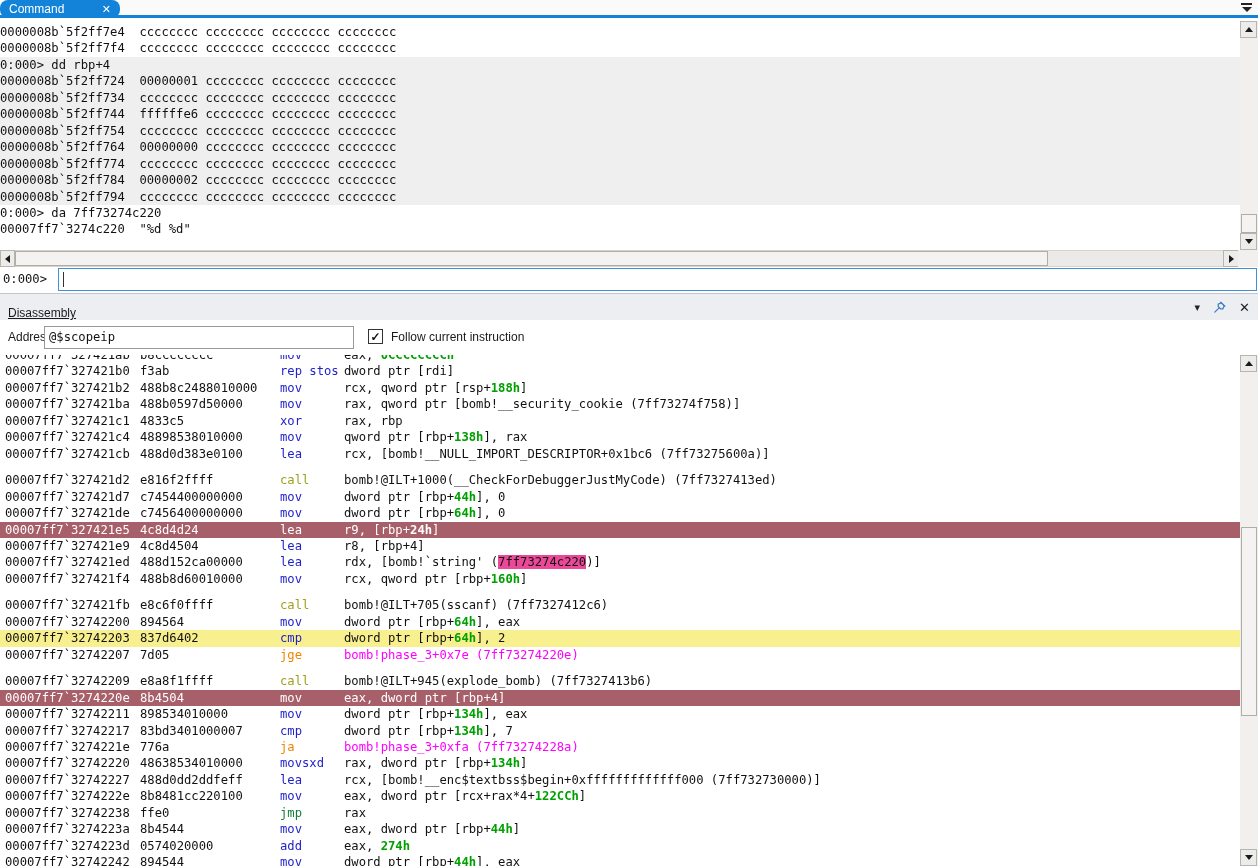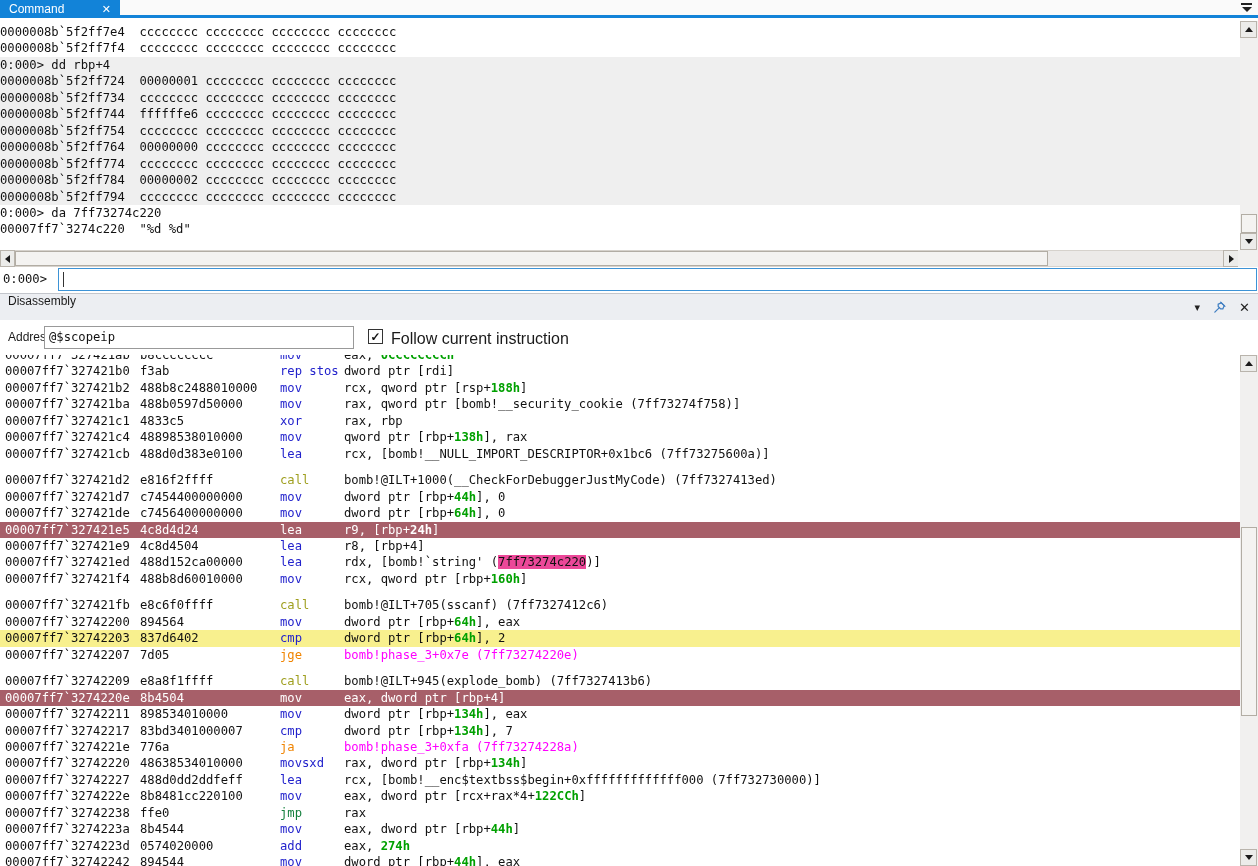--- a/index.html
+++ b/index.html
@@ -7,21 +7,21 @@
   body {
     width:1258px; height:866px; position:relative; overflow:hidden;
     background:#fff; font-family:"Liberation Sans", sans-serif;
   }
   .mono { font-family:"DejaVu Sans Mono", monospace; font-size:12.2px; line-height:16.45px; color:#111; }
 
   
   .tabstrip { position:absolute; top:0; left:0; width:1258px; height:18px;
               background:#fafafa; border-bottom:3px solid #1283d8; }
   .tab { position:absolute; left:0; top:0; width:120px; height:18px; background:#1283d8;
-         color:#fff; font-size:12px; display:flex; align-items:center; padding:0 9px; }
+         color:#fff; font-size:12px; display:flex; align-items:center; padding:0 9px;border-radius:8px; }
   .tab-label { flex:1; }
   .tab-close { color:#fff; font-size:11px; cursor:default; }
   .winmenu { position:absolute; top:3px; right:5px; width:13px; height:12px; }
   .winmenu .bar { width:11px; height:2px; background:#222; margin:0 auto 2px auto; }
   .winmenu .tri { width:0; height:0; margin:0 auto;
                   border-left:5px solid transparent; border-right:5px solid transparent;
                   border-top:5px solid #222; }
 
   
   .cmd-output { position:absolute; top:21px; left:0; width:1240px; height:229px;
@@ -45,33 +45,33 @@
   
   .prompt-row { position:absolute; top:268px; left:0; width:1136px; height:24px; background:#fff; }
   .prompt-label { position:absolute; left:3px; top:3px; }
   .prompt-input { position:absolute; left:58px; top:0; width:1199px; height:23px;
                   background:#fff; border:1px solid #3d93d6; }
   .caret { position:absolute; left:4px; top:3px; width:1px; height:15px; background:#333; }
 
   
   .disasm-header { position:absolute; top:293px; left:0; width:1258px; height:27px;
                    background:#eceef2; border-top:1px solid #c3c6cc; color:#1a1a1a;
-                   font-size:12px; display:flex; align-items:flex-start; padding-left:8px; }
+                   font-size:12px; display:flex; align-items:flex-end; padding-left:8px;text-decoration:underline; }
   .dh-icons { position:absolute; right:8px; top:0; height:27px; display:flex; align-items:center; gap:12px; }
   .dd-glyph { font-size:11px; color:#222; }
   .close-glyph { font-size:13px; color:#222; }
 
   .addr-bar { position:absolute; top:320px; left:0; width:1258px; height:35px; background:#fff; }
   .addr-label { position:absolute; left:8px; top:10px; font-size:12px; color:#1a1a1a; }
   .addr-input { position:absolute; left:44px; top:6px; width:310px; height:23px;
                 border:1px solid #999; background:#fff; padding:2px 4px; }
   .chk { position:absolute; left:368px; top:9px; width:15px; height:15px; background:#fff;
          border:1.6px solid #333; display:flex; align-items:center; justify-content:center;
          font-size:12px; font-weight:bold; color:#111; line-height:1; }
-  .chk-label { position:absolute; left:391px; top:10px; font-size:16px; color:#1a1a1a; }
+  .chk-label { position:absolute; left:391px; top:10px; font-size:12px; color:#1a1a1a; }
 
   .disasm-content { position:absolute; top:355px; left:0; width:1240px; height:511px;
                     background:#fff; overflow:hidden; }
   .drow { padding-left:5px; white-space:pre; }
   .drow:first-child { margin-top:-8px; }
   .col-a { display:inline-block; width:135px; }
   .col-b { display:inline-block; width:140px; }
   .mn { display:inline-block; min-width:64px; }
   .mn-blue   { color:#2222cc; }
   .mn-olive  { color:#9f9f1f;margin-top:10px; }

